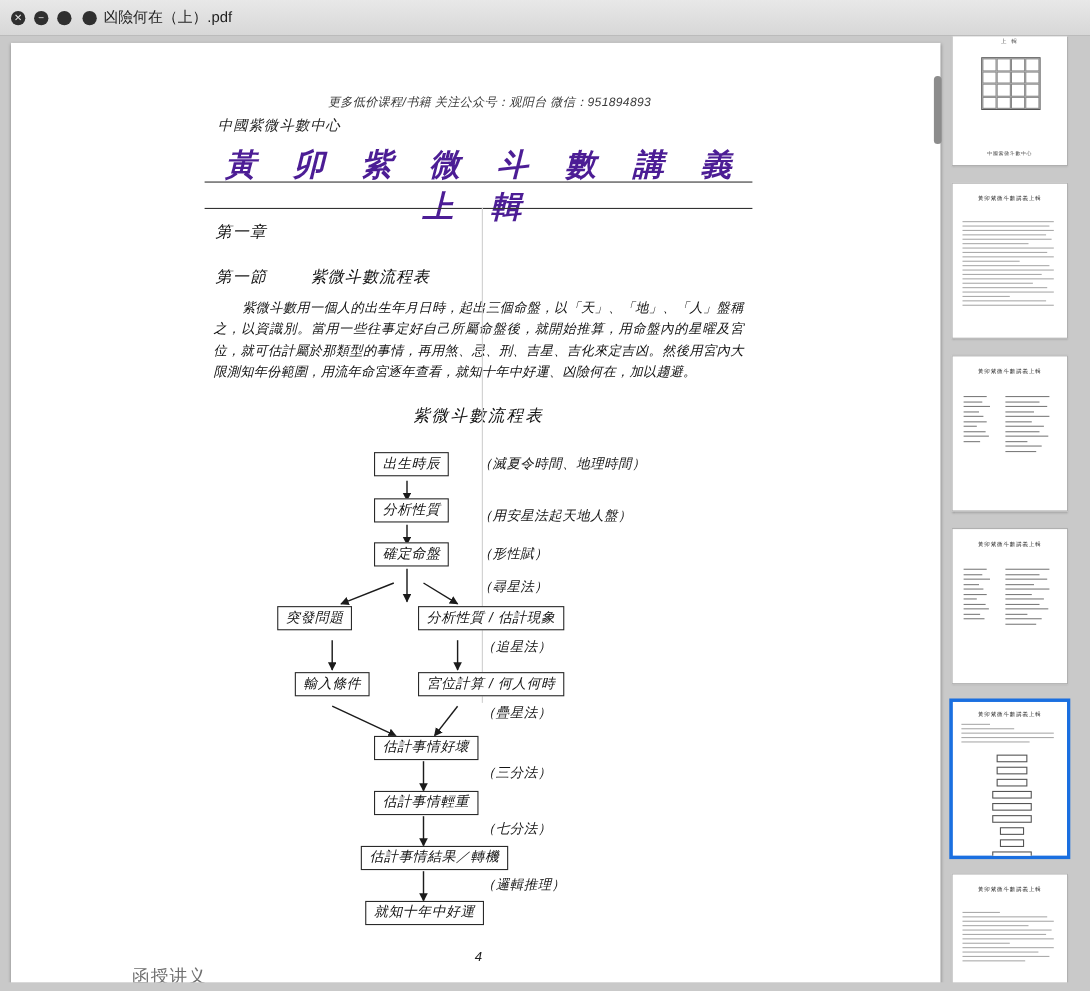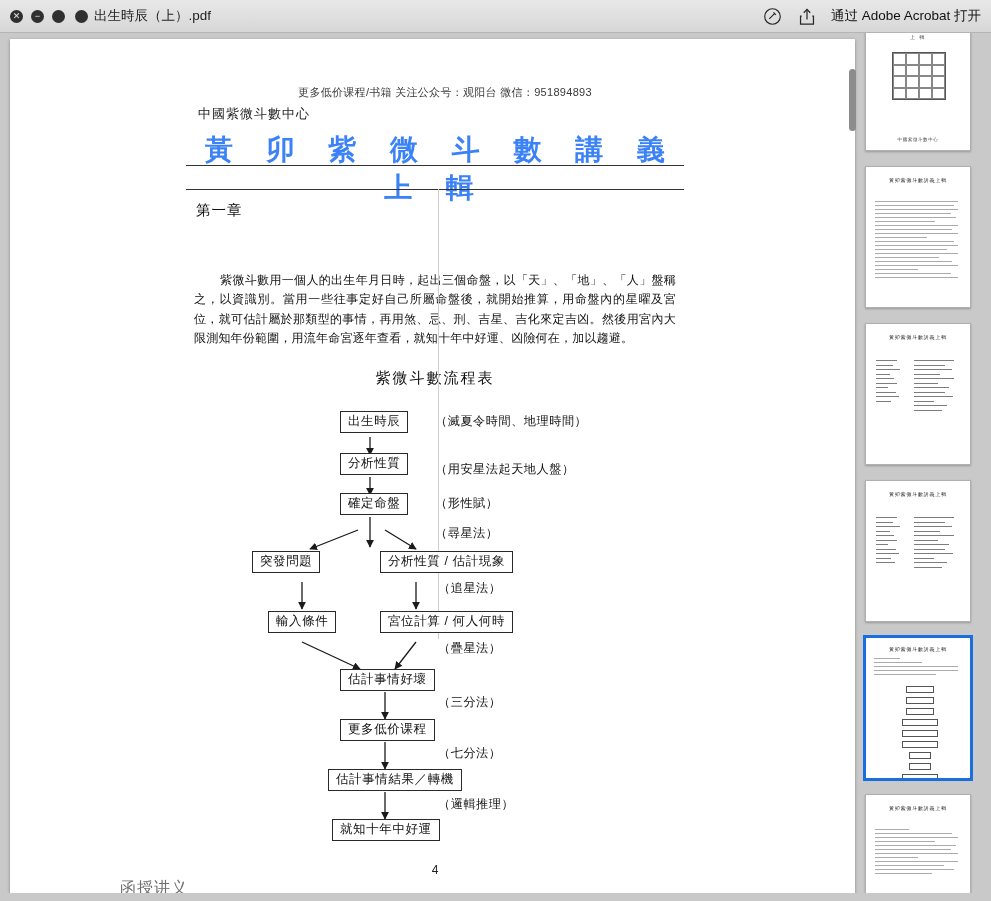--- a/index.html
+++ b/index.html
@@ -115,20 +115,21 @@
     background: #fff;
     box-shadow: 0 1px 3px rgba(0,0,0,0.35);
     margin-left: 6px;
     overflow: hidden;
   }
   .page-inner {
     position: absolute;
     left: 0; top: 0; right: 0; bottom: 0;
     padding: 1px;
     color: #101010;
+    font-style: italic;
   }
   .scan {
     position: absolute;
     left: 170px;
     top: 0;
     width: 510px;
     height: 860px;
   }
   .tiny-header {
     position: absolute;
@@ -151,21 +152,21 @@
     letter-spacing: 1px;
   }
   .doc-title {
     position: absolute;
     top: 92px;
     left: 0;
     width: 510px;
     text-align: center;
     font-size: 28px;
     letter-spacing: 12px;
-    color: #3b82f6;
+    color: #4c1d95;
     font-family: "DejaVu Serif", serif;
     font-weight: bold;
     text-indent: 12px;
   }
   .copyright {
     position: absolute;
     top: 130px;
     left: 0;
     width: 510px;
     text-align: center;
@@ -444,54 +445,41 @@
         </div>
       <div class="dot min">
           <span>−</span>
         </div>
       <div class="dot zoom">
           <span></span>
         </div>
     </div>
     <div class="titlebar-file">
       <span class="pdf-glyph"></span>
-      <span>出生時辰（上）.pdf</span>
-    </div>
-    <div class="titlebar-right">
-      <span class="tb-icon" title="markup">
-        <svg width="19" height="19" viewBox="0 0 20 20" fill="none" stroke="#262626" stroke-width="1.2">
-          <circle cx="10" cy="10" r="8.2"></circle>
-          <path d="M6.6 12.6 L12.4 6.8 M11 5.6 l2.6 2.6"></path>
-        </svg>
-      </span>
-      <span class="tb-icon" title="share">
-        <svg width="18" height="19" viewBox="0 0 18 20" fill="none" stroke="#262626" stroke-width="1.3">
-          <path d="M9 13.2 V2.6"></path>
-          <path d="M5.6 6 L9 2.5 L12.4 6"></path>
-          <path d="M3.4 9.6 H2.2 V18 H15.8 V9.6 H14.6"></path>
-        </svg>
-      </span>
-      <span class="open-acrobat">通过 Adobe Acrobat 打开</span>
+      <span>凶險何在（上）.pdf</span>
     </div>
   </div>
 
   <div class="content">
 
     <div class="doc-area">
       <div class="page">
         <div class="page-inner">
           <div class="scan">
 
             <div class="tiny-header">更多低价课程/书籍  关注公众号：观阳台  微信：951894893</div>
             <div class="org-line">中國紫微斗數中心</div>
             <div class="doc-title">黃 卯 紫 微 斗 數 講 義 上 輯</div>
             <div class="rule r1"></div>
             <div class="rule r2"></div>
 
             <div class="chapter c1">第一章</div>
+            <div class="chapter c2">
+              <span>第一節</span><span class="sec-title">紫微斗數流程表</span>
+            </div>
 
             <div class="body-text"><span class="indent"></span><span>紫微斗數用一個人的出生年月日時，起出三個命盤，以「天」、「地」、「人」盤稱之，以資識別。當用一些往事定好自己所屬命盤後，就開始推算，用命盤內的星曜及宮位，就可估計屬於那類型的事情，再用煞、忌、刑、吉星、吉化來定吉凶。然後用宮內大限測知年份範圍，用流年命宮逐年查看，就知十年中好運、凶險何在，加以趨避。</span></div>
 
             <div class="flow-title">紫微斗數流程表</div>
             <div class="fold"></div>
 
             <div class="flow">
               <svg viewBox="0 0 510 470">
                 <defs>
                   <marker id="ah" markerWidth="8" markerHeight="8" refX="5.4" refY="3" orient="auto">
@@ -528,21 +516,21 @@
               <div class="node" style="left:200px; top:154px;">分析性質 / 估計現象</div>
               <div class="note" style="left:258px; top:183px;">（追星法）</div>
 
               <div class="node" style="left:88px; top:214px;">輸入條件</div>
               <div class="node" style="left:200px; top:214px;">宮位計算 / 何人何時</div>
               <div class="note" style="left:258px; top:243px;">（疊星法）</div>
 
               <div class="node" style="left:160px; top:272px;">估計事情好壞</div>
               <div class="note" style="left:258px; top:297px;">（三分法）</div>
 
-              <div class="node" style="left:160px; top:322px;">更多低价课程</div>
+              <div class="node" style="left:160px; top:322px;">估計事情輕重</div>
               <div class="note" style="left:258px; top:348px;">（七分法）</div>
 
               <div class="node" style="left:148px; top:372px;">估計事情結果／轉機</div>
               <div class="note" style="left:258px; top:399px;">（邏輯推理）</div>
 
               <div class="node" style="left:152px; top:422px;">就知十年中好運</div>
             </div>
 
             <div class="page-number">4</div>
           </div>

